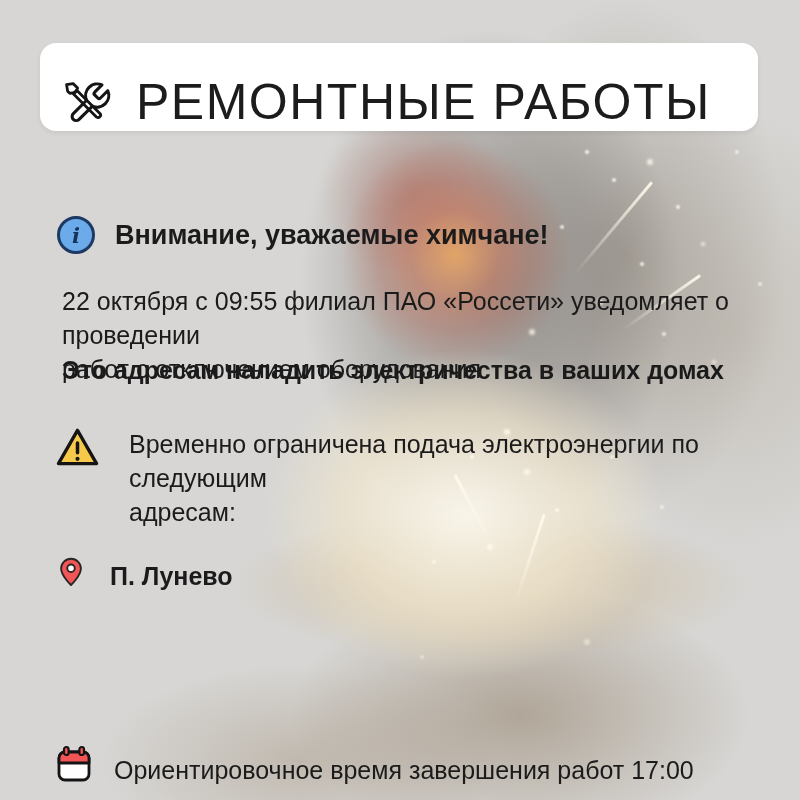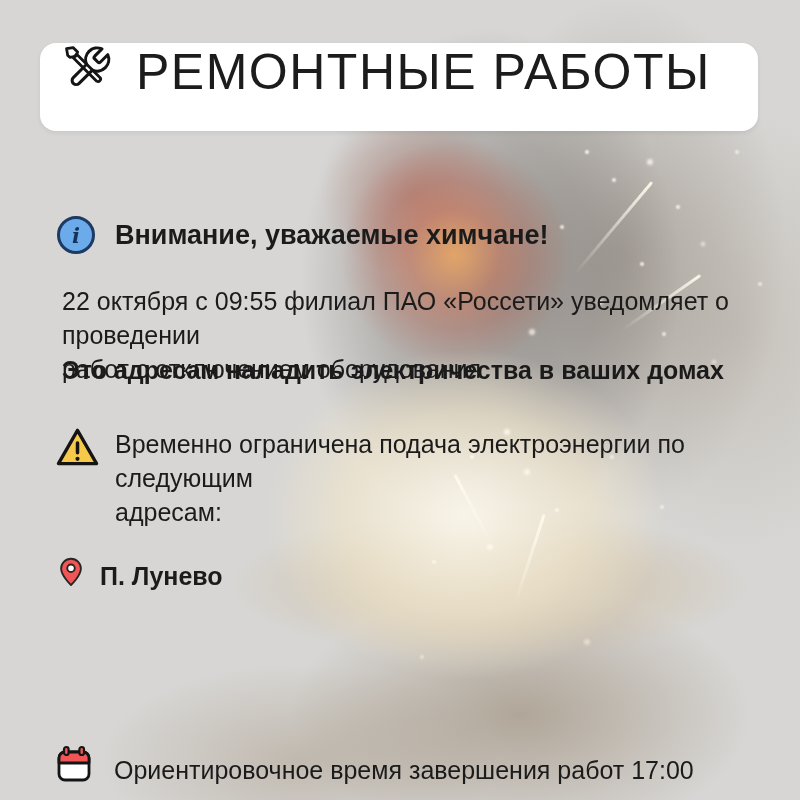--- a/index.html
+++ b/index.html
@@ -45,21 +45,21 @@
   .s2{left:660px;top:255px;height:95px;transform:rotate(55deg);}
   .s3{left:472px;top:470px;height:80px;transform:rotate(-28deg);}
   .s4{left:528px;top:512px;height:95px;transform:rotate(18deg);}
 
   
   .layer{position:absolute;inset:0;z-index:2;}
   .header-box{
     position:absolute;left:40px;top:43px;width:718px;height:88px;
     background:#ffffff;border-radius:16px;
     box-shadow:0 2px 5px rgba(0,0,0,.07);
-    display:flex;align-items:flex-start;
+    display:flex;align-items:flex-end;
   }
   .header-box svg{margin-left:22px;flex:0 0 auto;}
   .page-title{
     margin-left:22px;font-size:50px;font-weight:500;letter-spacing:1.5px;
     color:#1c1c1c;white-space:nowrap;
   }
   .row{position:absolute;display:flex;align-items:flex-start;}
   .txt{font-size:25px;line-height:34px;color:#1b1b1b;white-space:pre-line;}
   .b{font-weight:700;}
 
@@ -70,23 +70,23 @@
     display:flex;align-items:center;justify-content:center;
     font-family:"DejaVu Serif",serif;font-style:italic;font-weight:700;
     font-size:21px;color:#15325a;flex:0 0 auto;
   }
   .info-row .txt{margin-left:20px;font-size:27px;margin-top:2px;}
 
   .para{position:absolute;left:62px;top:284px;width:710px;}
   .highlight{position:absolute;left:62px;top:353px;width:680px;}
 
   .warn-row{left:54px;top:424px;}
-  .warn-row .txt{margin-left:14px;margin-top:3px;width:610px;}
+  .warn-row .txt{margin-left:28px;margin-top:3px;width:610px;}
   .pin-row{left:56px;top:553px;}
-  .pin-row .txt{margin-left:14px;margin-top:6px;text-align:center;}
+  .pin-row .txt{margin-left:24px;margin-top:6px;text-align:center;}
   .cal-row{left:56px;top:744px;}
   .cal-row .txt{margin-left:22px;margin-top:9px;}
 </style>
 </head>
 <body>
 
 <div class="canvas">
   <div class="photo"></div>
   <div class="dots"></div>
   <div class="streak s1"></div>

